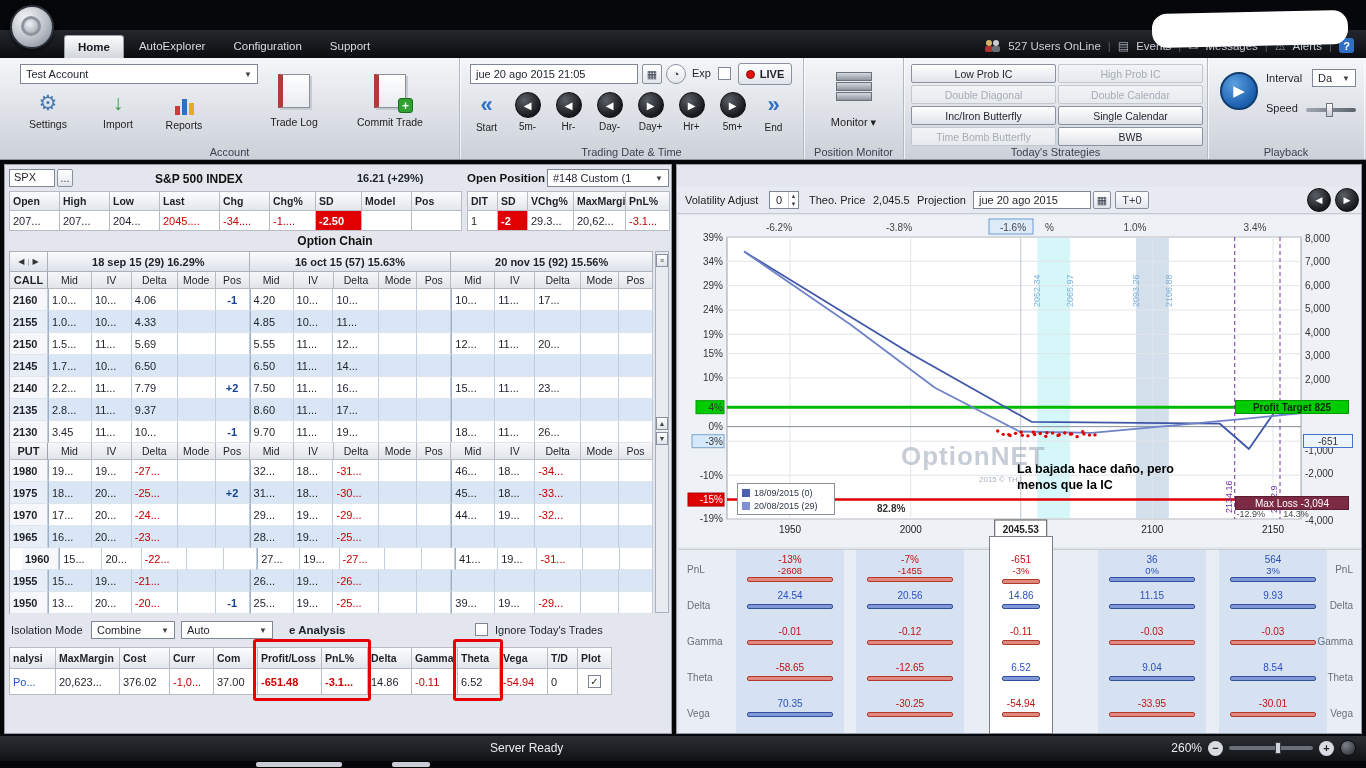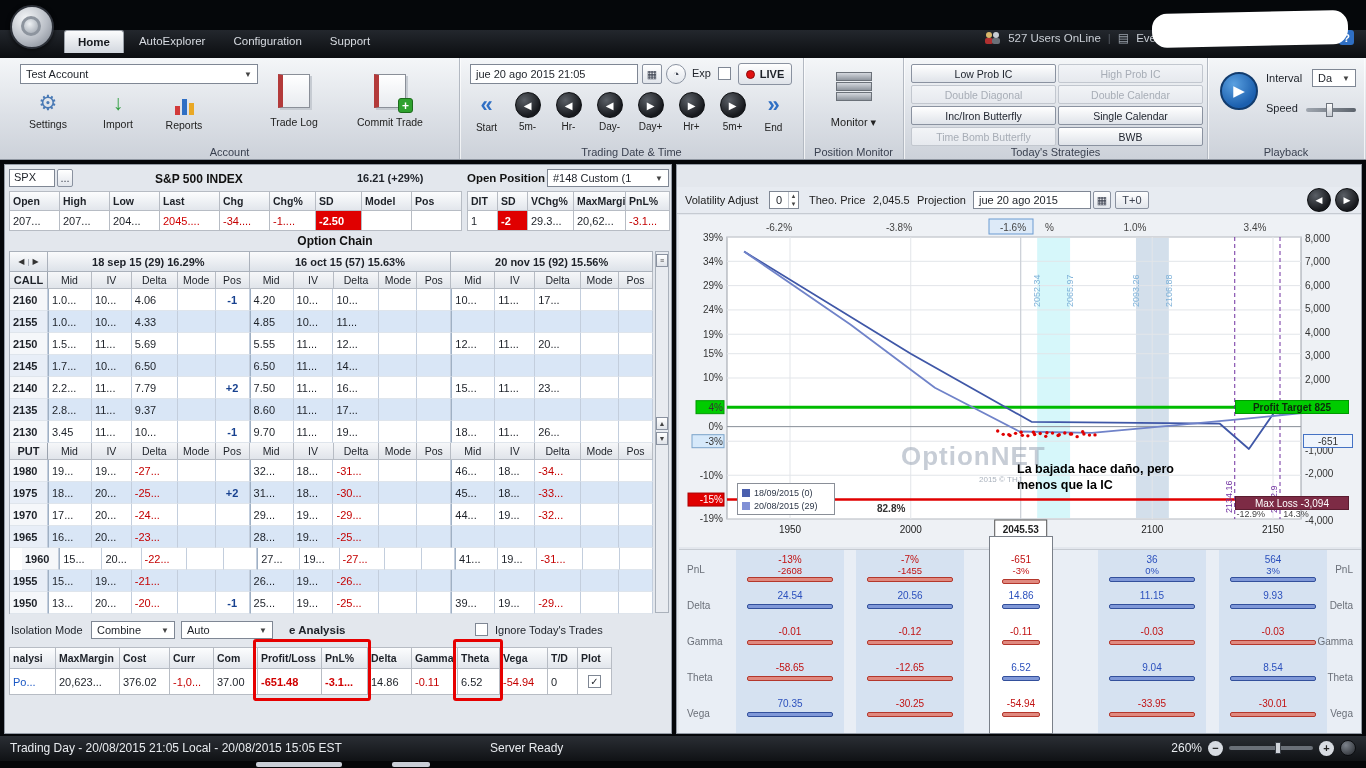--- a/index.html
+++ b/index.html
@@ -4,21 +4,21 @@
 <style>
 *{margin:0;padding:0;box-sizing:border-box;}
 body{background:#30343a;font-family:"Liberation Sans",sans-serif;}
 .screen{position:relative;width:1366px;height:768px;background:#05070a;overflow:hidden;font-size:11px;color:#1d2128;}
 
 
 .titlebar{position:absolute;left:0;top:0;width:100%;height:30px;background:#05070a;}
 .orb{position:absolute;left:10px;top:5px;width:44px;height:44px;border-radius:50%;background:radial-gradient(circle at 35% 30%,#f4f6f8,#b9bec6 55%,#787f8a);border:2px solid #2c3038;z-index:40;box-shadow:0 1px 4px rgba(0,0,0,.7);}
 .orb .ring{position:absolute;left:9px;top:9px;width:20px;height:20px;border-radius:50%;border:3px solid #8d949e;background:radial-gradient(circle at 40% 35%,#eef1f4,#9aa1ab);}
 .scribble{position:absolute;left:1152px;top:12px;width:196px;height:34px;background:#fff;border-radius:15px;transform:rotate(-1.2deg);z-index:60;}
-.menubar{position:absolute;left:0;top:30px;width:100%;height:28px;background:linear-gradient(#23272d,#0b0d10);display:flex;align-items:flex-start;}
+.menubar{position:absolute;left:0;top:30px;width:100%;height:28px;background:linear-gradient(#23272d,#0b0d10);display:flex;align-items:flex-end;}
 .mtabs{display:flex;margin-left:64px;gap:2px;}
 .mtab{padding:5px 13px;color:#d8dce2;font-size:11.5px;}
 .mtab.active{background:linear-gradient(#fbfcfd,#d2d7de);color:#16191e;border-radius:3px 3px 0 0;font-weight:600;border:1px solid #9aa0a8;border-bottom:none;}
 .mright{margin-left:auto;display:flex;align-items:center;gap:7px;padding:0 12px 5px 0;color:#c9ced5;font-size:11.5px;}
 .msep{color:#545a62;}
 .micon{color:#9aa1ab;font-size:12px;}
 .helpbox{width:15px;height:15px;background:#2f6fc4;color:#fff;border-radius:3px;font-size:11px;font-weight:bold;display:flex;align-items:center;justify-content:center;}
 
 
 .ribbon{position:absolute;left:0;top:58px;width:100%;height:102px;background:linear-gradient(#f4f6f8,#dde1e7 55%,#ccd1d9);border-bottom:1px solid #8f96a0;display:flex;}
@@ -1001,21 +1001,20 @@
             <div class="gcell neg" style="left: 540px; width: 108px;">
               <div class="gv">-30.01</div>
               <div class="gbar"></div>
             </div>
           </div>
         </div>
     </div>
   </div>
 
   <div class="statusbar">
-    <span class="sl">Trading Day - 20/08/2015 21:05 Local - 20/08/2015 15:05 EST</span>
     <span class="sc">Server Ready</span>
     <div class="zoomwrap">
       <span>260%</span>
       <span class="zcirc">−</span>
       <div class="ztrack">
           <span class="zthumb"></span>
         </div>
       <span class="zcirc">+</span>
       <span class="zround"></span>
     </div>

